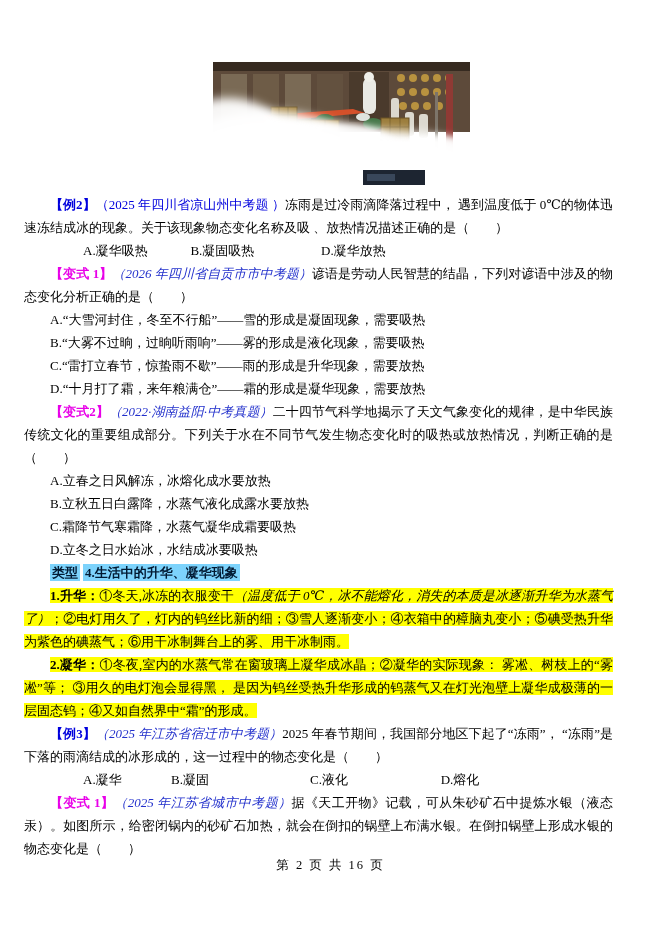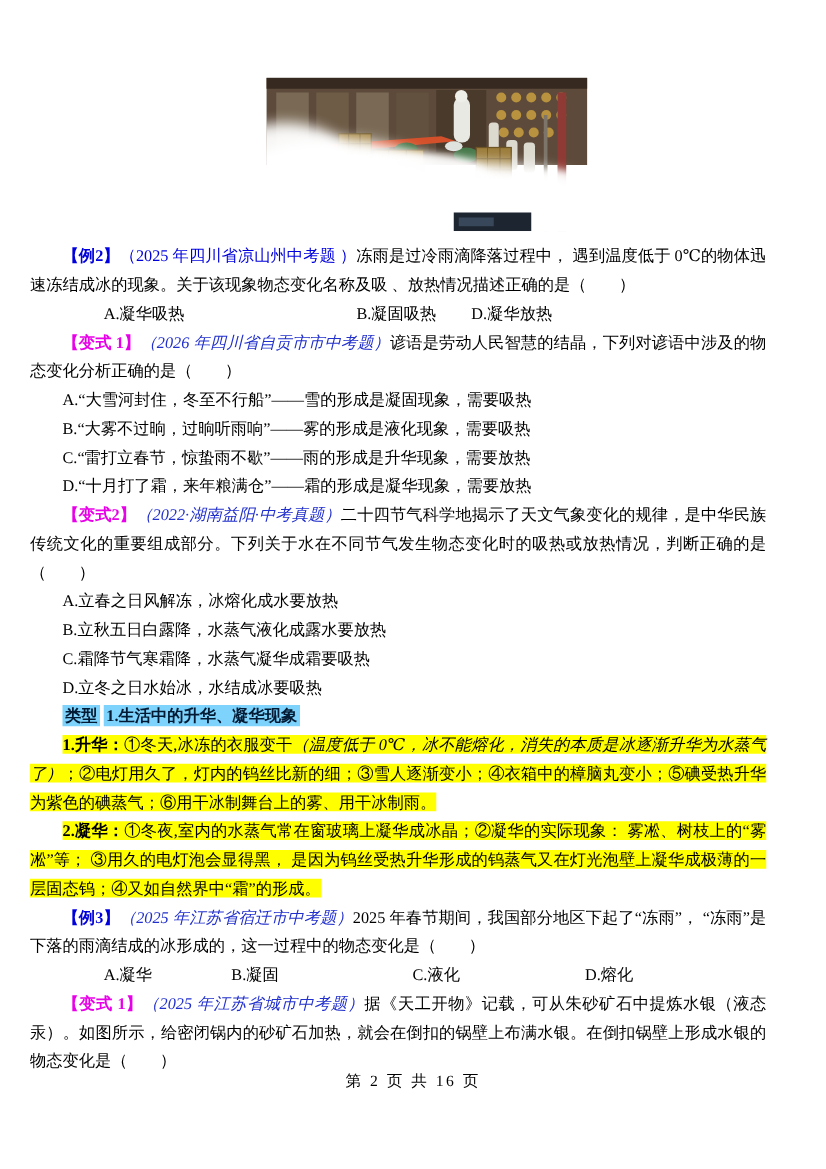--- a/index.html
+++ b/index.html
@@ -25,24 +25,24 @@
     font-size:13px;
     line-height:23px;
     text-align:justify;
     color:#000;
   }
   .ind{text-indent:2em;padding-left:24px;}
   .tag{color:#0000dd;font-weight:bold;}
   .tag-m{color:#e800e8;font-weight:bold;}
   .cite{color:#0000dd;}
   .cite-k{color:#2230cc;font-style:italic;}
-  .row4{display:flex;text-align:left;gap:28px;}
+  .row4{display:flex;text-align:left;}
   .row4 span{display:block;}
   .ex2row .c0{width:24%;padding-left:2em;box-sizing:border-box;}
-  .ex2row .c1{width:23.5%;text-align:right;}
+  .ex2row .c1{width:23.5%;}
   .ex2row .c2{width:23.5%;}
   .ex2row .c3{width:29%;}
   .ex3row .c0{width:20.5%;padding-left:2em;box-sizing:border-box;}
   .ex3row .c1{width:25%;}
   .ex3row .c2{width:23.5%;}
   .ex3row .c3{width:31%;}
   .hl{background:#ffff00;color:#000;}
   .hl b{font-weight:bold;}
   .hl .scriptk{font-style:italic;}
   .cy{
@@ -161,21 +161,21 @@
     <p class="p ind">B.“大雾不过晌，过晌听雨响”——雾的形成是液化现象，需要吸热</p>
     <p class="p ind">C.“雷打立春节，惊蛰雨不歇”——雨的形成是升华现象，需要放热</p>
     <p class="p ind">D.“十月打了霜，来年粮满仓”——霜的形成是凝华现象，需要放热</p>
 
     <p class="p ind"><span class="tag-m">【变式2】</span><span class="cite-k">（2022·湖南益阳·中考真题）</span><span>二十四节气科学地揭示了天文气象变化的规律，是中华民族传统文化的重要组成部分。下列关于水在不同节气发生物态变化时的吸热或放热情况，判断正确的是（　　）</span></p>
     <p class="p ind">A.立春之日风解冻，冰熔化成水要放热</p>
     <p class="p ind">B.立秋五日白露降，水蒸气液化成露水要放热</p>
     <p class="p ind">C.霜降节气寒霜降，水蒸气凝华成霜要吸热</p>
     <p class="p ind">D.立冬之日水始冰，水结成冰要吸热</p>
 
-    <p class="p ind"><span class="cy first">类型</span><span class="cy">1.生活中的升华、凝华现象</span></p>
+    <p class="p ind"><span class="cy first">类型</span><span class="cy">4.生活中的升华、凝华现象</span></p>
 
     <p class="p ind"><mark class="hl"><b>1.升华：</b><span>①冬天,冰冻的衣服变干</span><span class="scriptk">（温度低于 0℃，冰不能熔化，消失的本质是冰逐渐升华为水蒸气了）</span><span>；②电灯用久了，灯内的钨丝比新的细；③雪人逐渐变小；④衣箱中的樟脑丸变小；⑤碘受热升华为紫色的碘蒸气；⑥用干冰制舞台上的雾、用干冰制雨。</span></mark></p>
 
     <p class="p ind"><mark class="hl"><b>2.凝华：</b><span>①冬夜,室内的水蒸气常在窗玻璃上凝华成冰晶；②凝华的实际现象： 雾凇、树枝上的“雾凇”等； ③用久的电灯泡会显得黑， 是因为钨丝受热升华形成的钨蒸气又在灯光泡壁上凝华成极薄的一层固态钨；④又如自然界中“霜”的形成。</span></mark></p>
 
     <p class="p ind"><span class="tag">【例3】</span><span class="cite-k">（2025 年江苏省宿迁市中考题）</span><span>2025 年春节期间，我国部分地区下起了“冻雨”， “冻雨”是下落的雨滴结成的冰形成的，这一过程中的物态变化是（　　）</span></p>
     <div class="p row4 ex3row">
       <span class="c0">A.凝华</span>
       <span class="c1">B.凝固</span>
       <span class="c2">C.液化</span>

